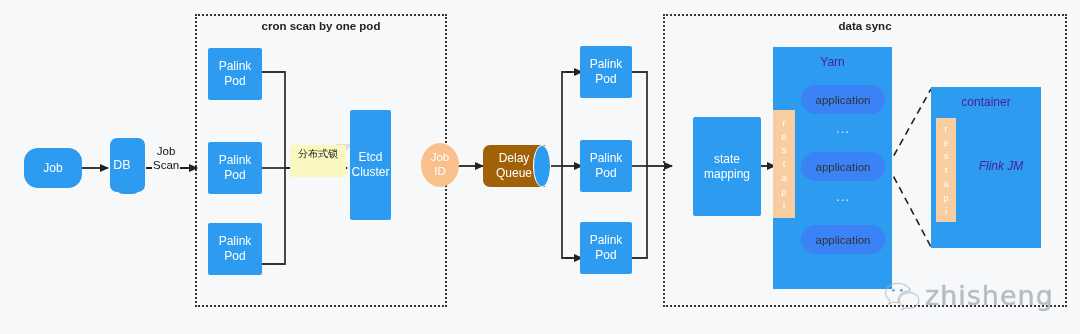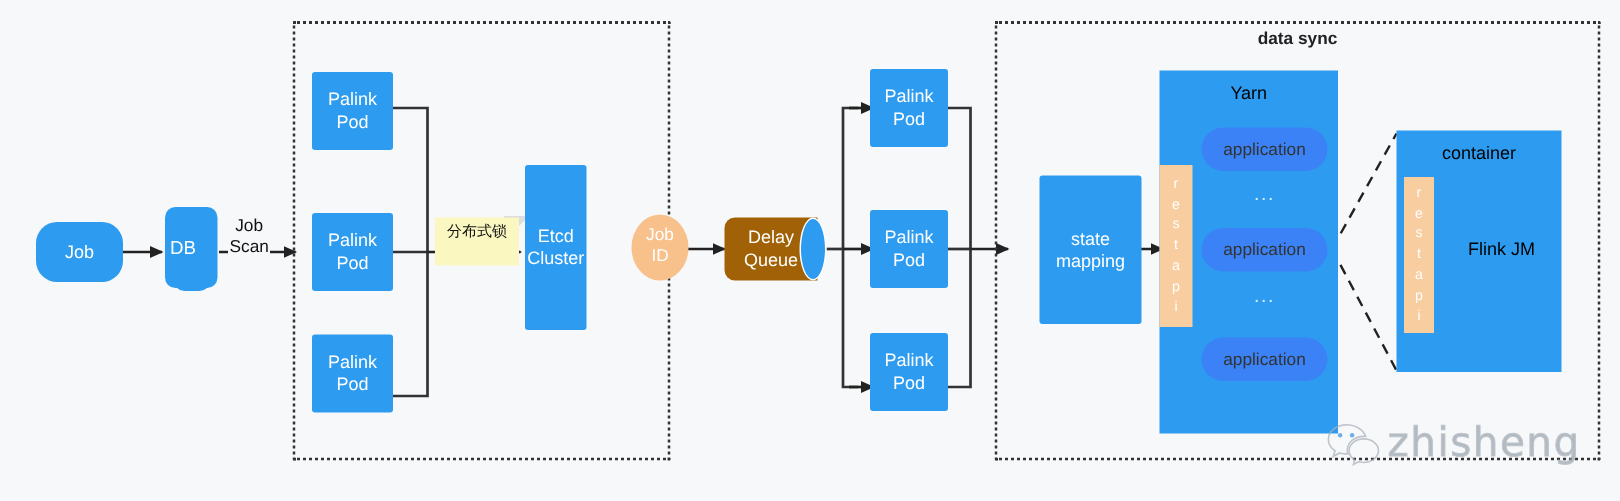--- a/index.html
+++ b/index.html
@@ -129,21 +129,21 @@
   
   .label{
     position:absolute;
     font-size:11.5px;
     color:#111;
     line-height:1.2;
     white-space:nowrap;
   }
   .inner-title{
     position:absolute;
-    color:#000000;
+    color:#4c1d95;
     font-size:12px;
     text-align:center;
     white-space:nowrap;
   }
 
   
   .watermark{
     position:absolute;
     display:flex;align-items:center;
     color:#9aa4ad;
@@ -188,20 +188,21 @@
     <line x1="632" y1="166" x2="647" y2="166" stroke="#333" stroke-width="1.8"></line>
     <line x1="647" y1="166" x2="672" y2="166" stroke="#222" stroke-width="1.8" marker-end="url(#arrow)"></line>
 
     <line x1="746" y1="166" x2="775" y2="166" stroke="#222" stroke-width="1.8" marker-end="url(#arrow)"></line>
 
     <line x1="888" y1="166" x2="931" y2="89" stroke="#222" stroke-width="1.6" stroke-dasharray="7,5"></line>
     <line x1="888" y1="166" x2="931" y2="247" stroke="#222" stroke-width="1.6" stroke-dasharray="7,5"></line>
   </svg>
 
   <div class="node group" style="left:195px;top:14px;width:252px;height:293px;"></div>
+  <div class="group-title" style="left:195px;top:20px;width:252px;">cron scan by one pod</div>
 
   <div class="node group" style="left:663px;top:14px;width:404px;height:293px;"></div>
   <div class="group-title" style="left:663px;top:20px;width:404px;">data sync</div>
 
   <div class="node bluebox rounded" style="left:24px;top:148px;width:58px;height:40px;">
     <span>Job</span>
   </div>
 
   <div class="node" style="left:108px;top:138px;width:40px;height:60px;">
     <div class="db-back" style="left:13px;top:0px;width:24px;height:54px;"></div>
@@ -291,21 +292,21 @@
   <div class="pill" style="left:801px;top:152px;width:84px;height:29px;">
     <span>application</span>
   </div>
   <div class="dots" style="left:801px;top:189px;width:84px;">...</div>
   <div class="pill" style="left:801px;top:225px;width:84px;height:29px;">
     <span>application</span>
   </div>
 
   <div class="node" style="left:931px;top:87px;width:110px;height:161px;background:#2d9cf0;">
     <div class="inner-title" style="left:0;top:8px;width:110px;">container</div>
-    <div class="inner-title" style="left:30px;top:72px;width:80px;">Flink JM</div>
+    <div class="inner-title" style="left:30px;top:72px;width:80px;font-style:italic;">Flink JM</div>
   </div>
 
   <div class="restapi" style="left:936px;top:118px;width:20px;height:104px;">
     <span>r</span>
     <span>e</span>
     <span>s</span>
     <span>t</span>
     <span>a</span>
     <span>p</span>
     <span>i</span>

